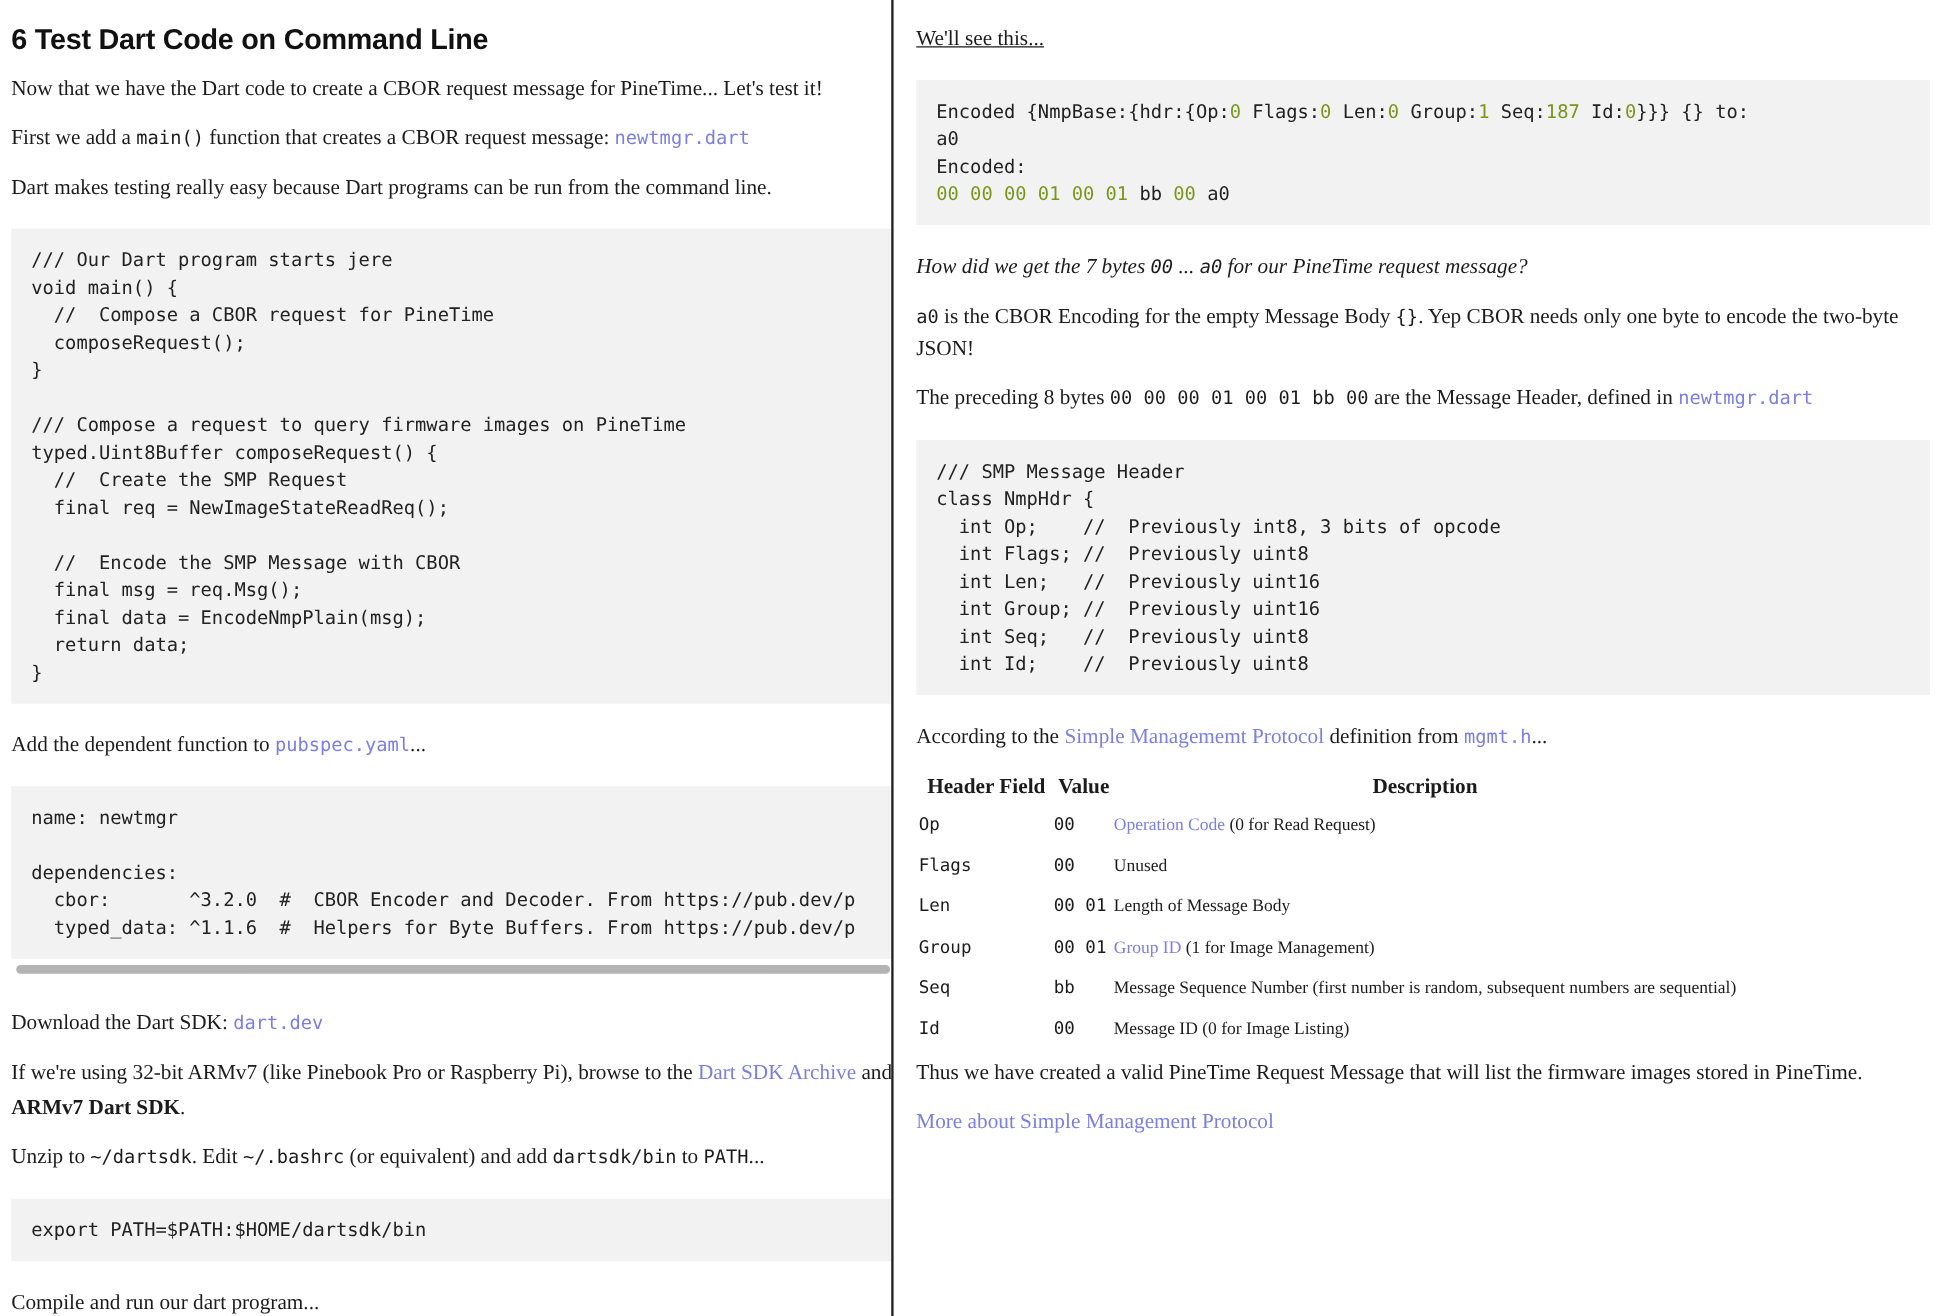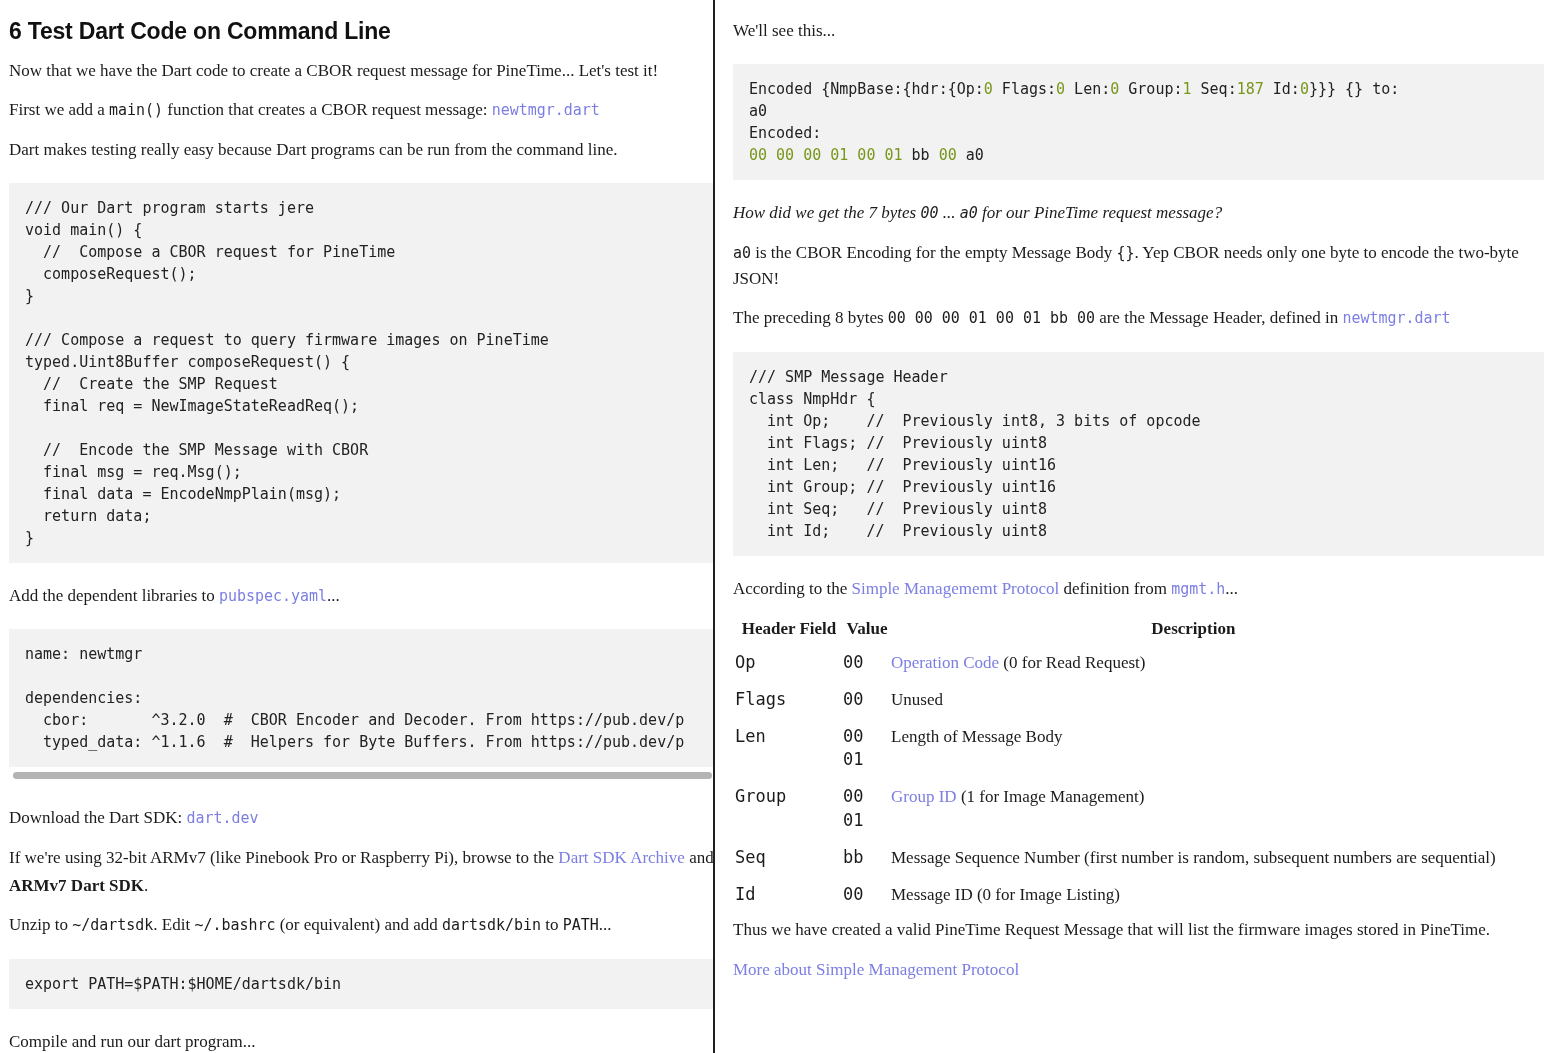--- a/index.html
+++ b/index.html
@@ -54,21 +54,21 @@
   .hscroll-track{width:699px;height:9px;margin:5px 0 0 4px;border-radius:5px;}
   .hscroll-thumb{width:100%;height:7px;background:#b4b4b4;border-radius:4px;}
 
   table.hdr{border-collapse:collapse;margin:6px 0 0 2px;}
   table.hdr th{
     font-size:17px;font-weight:700;text-align:center;padding:4px 0 6px;
     font-family:"Liberation Serif","DejaVu Serif",serif;
   }
   table.hdr th.col-field{width:108px;}
   table.hdr th.col-value{width:48px;}
-  table.hdr td{padding:6px 0 7px;vertical-align:top;font-size:17px;line-height:1.4;}
+  table.hdr td{padding:6px 0 7px;vertical-align:top;font-size:14px;line-height:1.4;}
   td.mono{font-family:"DejaVu Sans Mono","Liberation Mono",monospace;font-size:15px;}
   .mt-big{margin-top:24px;}
 </style>
 </head>
 <body>
 
 <div class="left-pane">
   <div class="left-inner">
     <h2>6 Test Dart Code on Command Line</h2>
     <p><span>Now that we have the Dart code to create a CBOR request message for PineTime... Let's test it!</span></p>
@@ -83,21 +83,21 @@
 /// Compose a request to query firmware images on PineTime
 typed.Uint8Buffer composeRequest() {
   //  Create the SMP Request
   final req = NewImageStateReadReq();
 
   //  Encode the SMP Message with CBOR
   final msg = req.Msg();
   final data = EncodeNmpPlain(msg);
   return data;
 }</pre>
-    <p><span>Add the dependent libraries to </span><span class="seg-codelink">pubspec.yaml</span><span>...</span></p>
+    <p><span>Add the dependent function to </span><span class="seg-codelink">pubspec.yaml</span><span>...</span></p>
     <pre style="margin-bottom:0;">name: newtmgr
 
 dependencies:
   cbor:       ^3.2.0  #  CBOR Encoder and Decoder. From https://pub.dev/p
   typed_data: ^1.1.6  #  Helpers for Byte Buffers. From https://pub.dev/p</pre>
     <div class="hscroll-track">
       <div class="hscroll-thumb"></div>
     </div>
     <p class="mt-big"><span>Download the Dart SDK: </span><span class="seg-codelink">dart.dev</span></p>
     <p class="nowrap p-tight-bottom"><span>If we're using 32-bit ARMv7 (like Pinebook Pro or Raspberry Pi), browse to the </span><span class="seg-link">Dart SDK Archive</span><span> and download the</span></p>
@@ -106,21 +106,21 @@
     <pre>export PATH=$PATH:$HOME/dartsdk/bin</pre>
     <p><span>Compile and run our dart program...</span></p>
 
   </div>
   <div class="left-fade"></div>
 </div>
 
 <div class="divider"></div>
 
 <div class="right-pane">
-  <p style="margin-top:10px;"><span>We'll see this...</span></p>
+  <p style="margin-top:10px;text-decoration:underline;"><span>We'll see this...</span></p>
   <pre><span>Encoded {NmpBase:{hdr:{Op:</span><span class="seg-g">0</span><span> Flags:</span><span class="seg-g">0</span><span> Len:</span><span class="seg-g">0</span><span> Group:</span><span class="seg-g">1</span><span> Seq:</span><span class="seg-g">187</span><span> Id:</span><span class="seg-g">0</span><span>}}} {} to:
 a0
 Encoded:
 </span><span class="seg-g">00 00 00 01 00 01</span><span> bb </span><span class="seg-g">00</span><span> a0</span></pre>
   <p class="italic"><span>How did we get the 7 bytes </span><span class="seg-code">00</span><span> ... </span><span class="seg-code">a0</span><span> for our PineTime request message?</span></p>
   <p><span class="seg-code">a0</span><span> is the CBOR Encoding for the empty Message Body </span><span class="seg-code">{}</span><span>. Yep CBOR needs only one byte to encode the two-byte JSON!</span></p>
   <p><span>The preceding 8 bytes </span><span class="seg-code">00 00 00 01 00 01 bb 00</span><span> are the Message Header, defined in </span><span class="seg-codelink">newtmgr.dart</span></p>
   <pre>/// SMP Message Header
 class NmpHdr {
   int Op;    //  Previously int8, 3 bits of opcode

